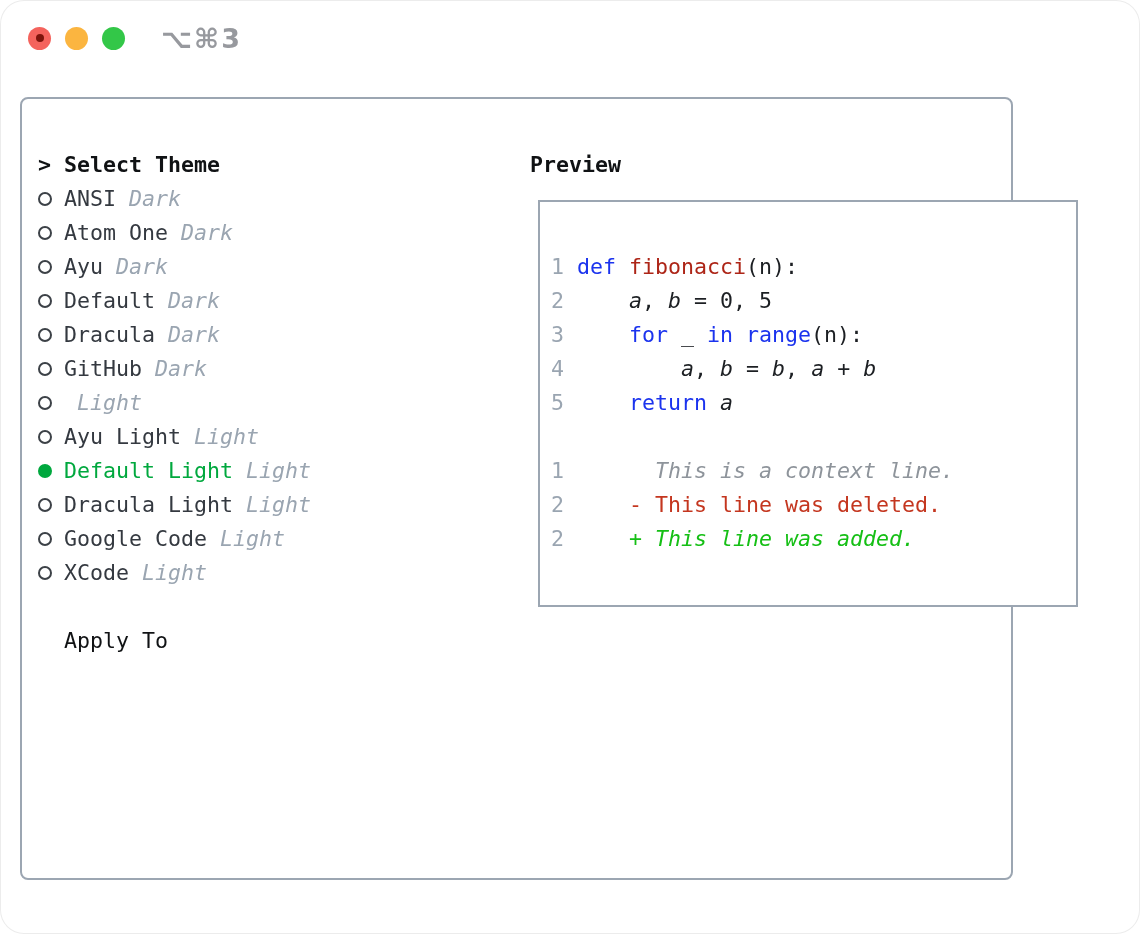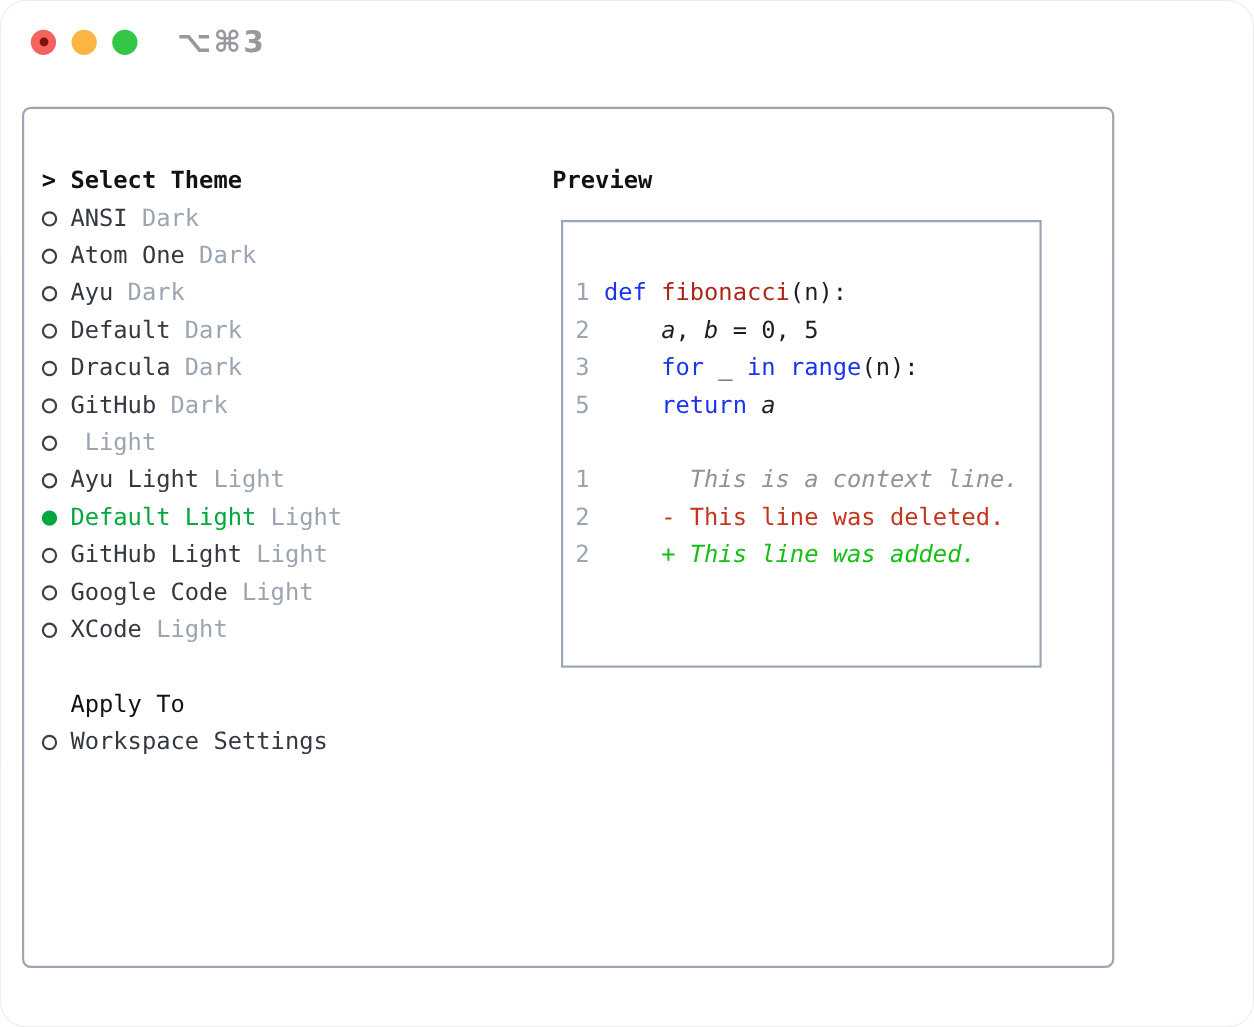--- a/index.html
+++ b/index.html
@@ -28,26 +28,26 @@
     border:2px solid var(--border_gray);border-radius:8px;background:#fff;}
   .row{height:34px;line-height:34px;display:flex;align-items:center;white-space:pre;
     font-size:21.6px;color:var(--text_dark);}
   .slot{display:inline-flex;width:26px;flex:0 0 26px;align-items:center;}
   .prompt{font-weight:700;color:var(--header_black);}
   .header{font-weight:700;color:var(--header_black);}
   .marker{width:14px;height:14px;box-sizing:border-box;border-radius:50%;border:2px solid #3c4147;}
   .marker.sel{border-color:var(--accent_green);background:var(--accent_green);}
   .label{color:var(--text_dark);}
   .label.sel{color:var(--accent_green);}
-  .suffix{color:var(--muted_gray);margin-left:13px;}
+  .suffix{color:var(--muted_gray);font-style:italic;margin-left:13px;}
   .left-col{position:absolute;left:16px;top:49px;width:440px;}
   .help-line{color:var(--muted_gray);font-style:italic;}
   
-  .right-col{position:absolute;left:480px;top:49px;width:500px;}
-  .preview-box{margin-left:8px;margin-top:18px;width:437px;height:407px;box-sizing:border-box;
+  .right-col{position:absolute;left:508px;top:49px;width:500px;}
+  .preview-box{margin-left:8px;margin-top:18px;width:540px;height:407px;box-sizing:border-box;
     border:2px solid var(--border_gray);background:#fff;padding:48px 0 0 11px;overflow:hidden;}
   .pline{height:34px;line-height:34px;white-space:pre;font-size:21.6px;color:var(--code_plain);}
   .c-num{color:var(--muted_gray);}
   .c-kw{color:var(--keyword_blue);}
   .c-fn{color:var(--function_red);}
   .c-pl{color:var(--code_plain);}
   .c-var{color:var(--code_plain);font-style:italic;}
   .c-ctx{color:var(--context_gray);font-style:italic;}
   .c-del{color:var(--diff_del_red);}
   .c-add{color:var(--diff_add_green);font-style:italic;}
@@ -77,49 +77,49 @@
       <div id="theme-list">
           <div class="row"><span class="slot"><span class="marker"></span></span><span class="label">ANSI</span><span class="suffix">Dark</span></div>
           <div class="row"><span class="slot"><span class="marker"></span></span><span class="label">Atom One</span><span class="suffix">Dark</span></div>
           <div class="row"><span class="slot"><span class="marker"></span></span><span class="label">Ayu</span><span class="suffix">Dark</span></div>
           <div class="row"><span class="slot"><span class="marker"></span></span><span class="label">Default</span><span class="suffix">Dark</span></div>
           <div class="row"><span class="slot"><span class="marker"></span></span><span class="label">Dracula</span><span class="suffix">Dark</span></div>
           <div class="row"><span class="slot"><span class="marker"></span></span><span class="label">GitHub</span><span class="suffix">Dark</span></div>
           <div class="row"><span class="slot"><span class="marker"></span></span><span class="suffix">Light</span></div>
           <div class="row"><span class="slot"><span class="marker"></span></span><span class="label">Ayu Light</span><span class="suffix">Light</span></div>
           <div class="row"><span class="slot"><span class="marker sel"></span></span><span class="label sel">Default Light</span><span class="suffix">Light</span></div>
-          <div class="row"><span class="slot"><span class="marker"></span></span><span class="label">GitHub Light</span><span class="suffix">Light</span></div>
+          <div class="row"><span class="slot"><span class="marker"></span></span><span class="label">Dracula Light</span><span class="suffix">Light</span></div>
           <div class="row"><span class="slot"><span class="marker"></span></span><span class="label">Google Code</span><span class="suffix">Light</span></div>
           <div class="row"><span class="slot"><span class="marker"></span></span><span class="label">XCode</span><span class="suffix">Light</span></div>
         </div>
 
       <div class="row"></div>
 
       <div class="row">
         <span class="slot"></span>
         <span style="color:var(--header_black)">Apply To</span>
       </div>
 
       <div id="apply-list">
-          <div class="row"><span class="slot"><span class="marker"></span></span><span class="label">Workspace Settings</span></div>
         </div>
 
       <div class="row"></div>
 
     </div>
 
     <div class="right-col">
       <div class="row">
         <span class="header">Preview</span>
       </div>
       <div class="preview-box">
         <div id="preview-code">
             <div class="pline"><span class="c-num">1 </span><span class="c-kw">def</span><span class="c-pl"> </span><span class="c-fn">fibonacci</span><span class="c-pl">(n):</span></div>
             <div class="pline"><span class="c-num">2 </span><span class="c-pl">    </span><span class="c-var">a</span><span class="c-pl">, </span><span class="c-var">b</span><span class="c-pl"> = </span><span class="c-pl">0, 5</span></div>
             <div class="pline"><span class="c-num">3 </span><span class="c-pl">    </span><span class="c-kw">for</span><span class="c-pl"> _ </span><span class="c-kw">in</span><span class="c-pl"> </span><span class="c-kw">range</span><span class="c-pl">(n):</span></div>
+            <div class="pline"><span class="c-num">4 </span><span class="c-pl">        </span><span class="c-var">a</span><span class="c-pl">, </span><span class="c-var">b</span><span class="c-pl"> = </span><span class="c-var">b</span><span class="c-pl">, </span><span class="c-var">a</span><span class="c-pl"> + </span><span class="c-var">b</span></div>
             <div class="pline"><span class="c-num">5 </span><span class="c-pl">    </span><span class="c-kw">return</span><span class="c-pl"> </span><span class="c-var">a</span></div>
             <div class="pline"></div>
             <div class="pline"><span class="c-num">1 </span><span class="c-pl">      </span><span class="c-ctx">This is a context line.</span></div>
             <div class="pline"><span class="c-num">2 </span><span class="c-pl">    </span><span class="c-del">- This line was deleted.</span></div>
             <div class="pline"><span class="c-num">2 </span><span class="c-pl">    </span><span class="c-add">+ This line was added.</span></div>
           </div>
       </div>
     </div>
 
   </div>

